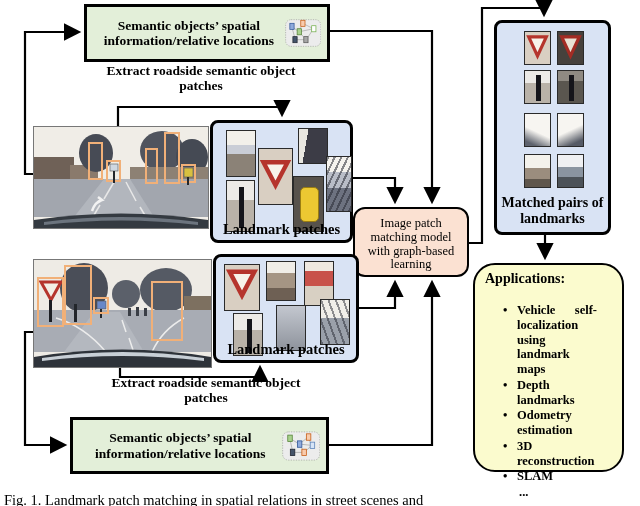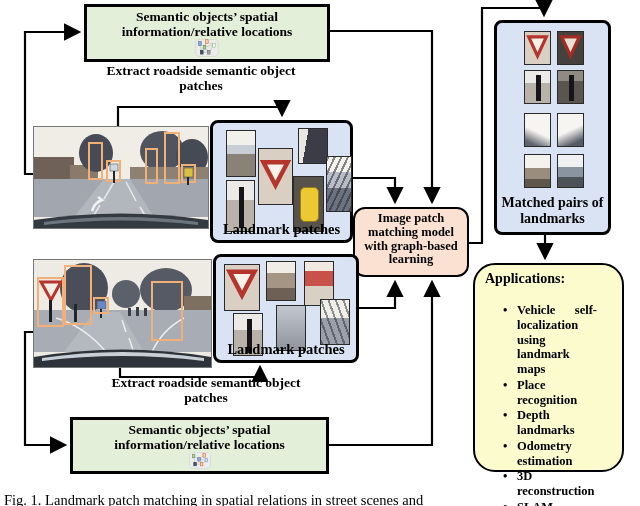--- a/index.html
+++ b/index.html
@@ -1,26 +1,26 @@
 <!DOCTYPE html>
 <html><head>
 <meta charset="utf-8">
 <style>
   html,body{margin:0;padding:0;background:#fff;}
   #canvas{position:relative;width:640px;height:506px;background:#fff;overflow:hidden;
           font-family:"Liberation Serif","DejaVu Serif",serif;color:#000;}
   .abs{position:absolute;}
   
   .greenbox{background:#e3efd9;border:3px solid #000;display:flex;align-items:center;
-            justify-content:space-between;padding:2px 6px;box-sizing:border-box;flex-direction:column;}
+            justify-content:space-between;padding:2px 6px;box-sizing:border-box;}
   .greenbox .gtxt{font-weight:bold;font-size:13.5px;line-height:1.12;text-align:center;flex:1 1 auto;}
   .bluebox{background:#d9e3f4;border:3px solid #000;border-radius:8px;box-sizing:border-box;}
   .pinkbox{background:#fbe1d2;border:2.5px solid #000;border-radius:12px;box-sizing:border-box;
-           display:flex;align-items:flex-start;justify-content:center;text-align:center;
-           font-weight:bold;font-size:12.5px;line-height:1.1;padding:3px;}
+           display:flex;align-items:flex-end;justify-content:center;text-align:center;
+           font-weight:normal;font-size:12.5px;line-height:1.1;padding:3px;}
   .yellowbox{background:#fbfbce;border:2.5px solid #000;border-radius:22px;box-sizing:border-box;
              padding:6px 9px 4px 10px;}
   .lbl-extract{font-weight:bold;font-size:13.5px;line-height:1.1;text-align:center;}
   .lm-label{position:absolute;left:0;right:0;bottom:2px;text-align:center;
             font-weight:bold;font-size:14.5px;}
   #semantic-top{left:84px;top:4px;width:246px;height:58px;}
   #extract-top{left:95px;top:64px;width:212px;}
   #photo-top{left:33px;top:126px;width:174px;height:101px;border:1.5px solid #777;}
   #lm-top{left:210px;top:120px;width:143px;height:123px;}
   #model-box{left:353px;top:207px;width:116px;height:70px;}
@@ -268,21 +268,20 @@
     <div class="patch p-white-tree-b" style="left:60px;top:90px;width:27px;height:34px;"></div>
     <div class="patch p-building-a" style="left:27px;top:131px;width:27px;height:34px;"></div>
     <div class="patch p-building-b" style="left:60px;top:131px;width:27px;height:34px;"></div>
     <div id="matched-label">Matched pairs of landmarks</div>
   </div>
 
   <div class="abs yellowbox" id="apps-box">
     <div class="apps-title">Applications:</div>
     <ul>
       <li>Vehicle self-localization using landmark maps</li>
-      <li>Place recognition</li>
       <li>Depth landmarks</li>
       <li>Odometry estimation</li>
       <li>3D reconstruction</li>
       <li>SLAM</li>
       <li class="no-bullet">...</li>
     </ul>
   </div>
 
   <div class="abs" id="caption">Fig. 1.   Landmark patch matching in spatial relations in street scenes and</div>
 

